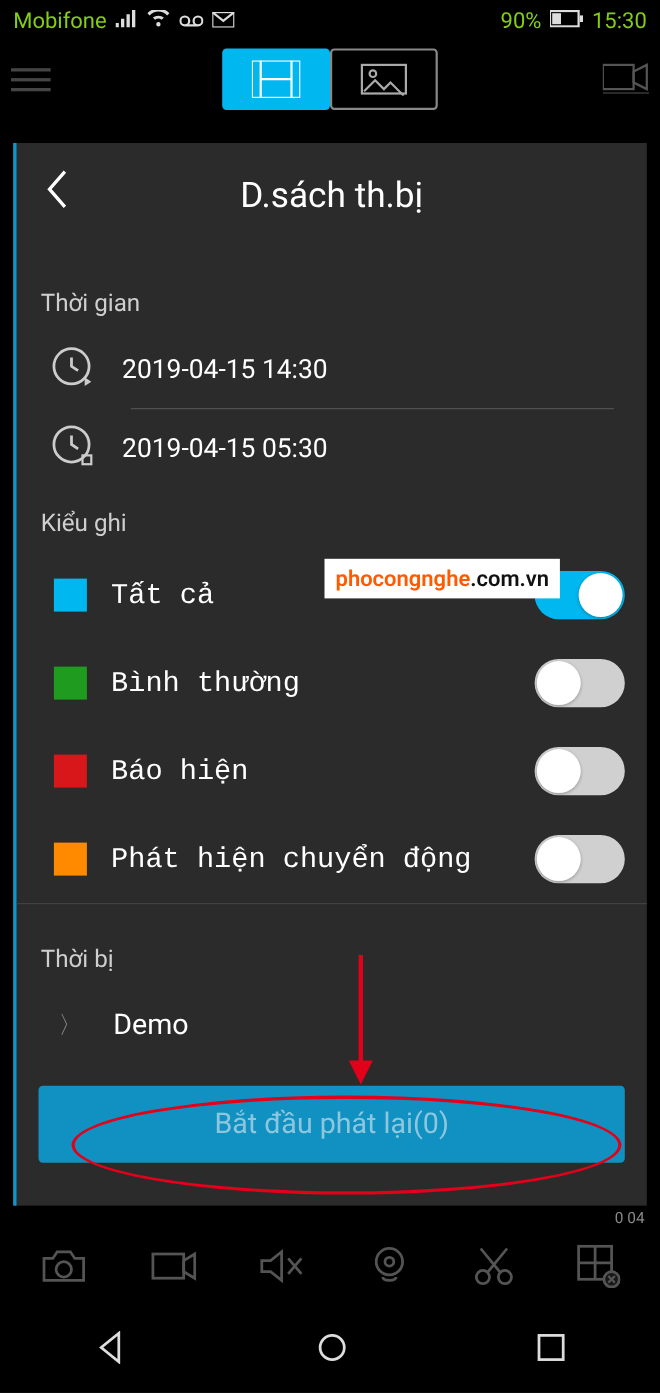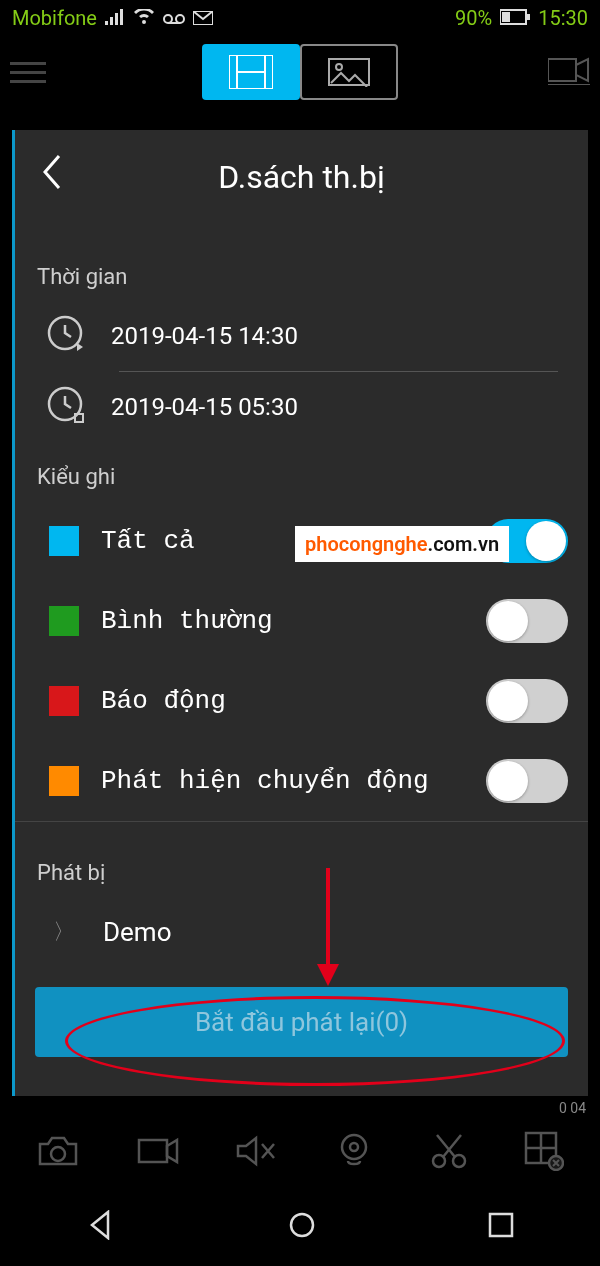--- a/index.html
+++ b/index.html
@@ -66,21 +66,21 @@
   .section-label {
     font-size:22px; color:#cfcfcf; padding: 6px 22px 12px 22px; margin-top: 32px;
   }
   .time-row {
     display:flex; align-items:center; gap:26px;
     padding: 12px 20px 12px 30px;
     font-size:24px; color:#fff;
   }
   .time-underline { border-bottom:1px solid #555; margin-left:104px; margin-right:30px; }
   .watermark {
-    position:absolute; top:396px; left:280px;
+    position:absolute; top:378px; left:280px;
     background:#fff; color:#111; padding:6px 10px;
     font-size:20px; font-weight:600;
     z-index:5;
   }
   .watermark .red { color:#ff5a00; }
   .rec-row {
     display:flex; align-items:center; justify-content:space-between;
     padding: 18px 20px 18px 34px;
   }
   .rec-left { display:flex; align-items:center; gap:22px;font-family:Liberation Mono, monospace; }
@@ -274,39 +274,39 @@
       <span class="rec-label">Bình thường</span>
     </div>
     <div class="switch">
         <div class="knob"></div>
       </div>
   </div>
 
   <div class="rec-row">
     <div class="rec-left">
       <div class="swatch" style="background:#d8171a"></div>
-      <span class="rec-label">Báo động</span>
+      <span class="rec-label">Báo hiện</span>
     </div>
     <div class="switch">
         <div class="knob"></div>
       </div>
   </div>
 
   <div class="rec-row">
     <div class="rec-left">
       <div class="swatch" style="background:#ff8a00"></div>
       <span class="rec-label">Phát hiện chuyển động</span>
     </div>
     <div class="switch">
         <div class="knob"></div>
       </div>
   </div>
 
   <div class="divider"></div>
-  <div class="section-label">Phát bị</div>
+  <div class="section-label">Thời bị</div>
 
   <div class="device-row">
     <span class="chev-small">〉</span>
     <span>Demo</span>
   </div>
 
   <div class="start-btn">
     <span>Bắt đầu phát lại(0)</span>
   </div>
 

